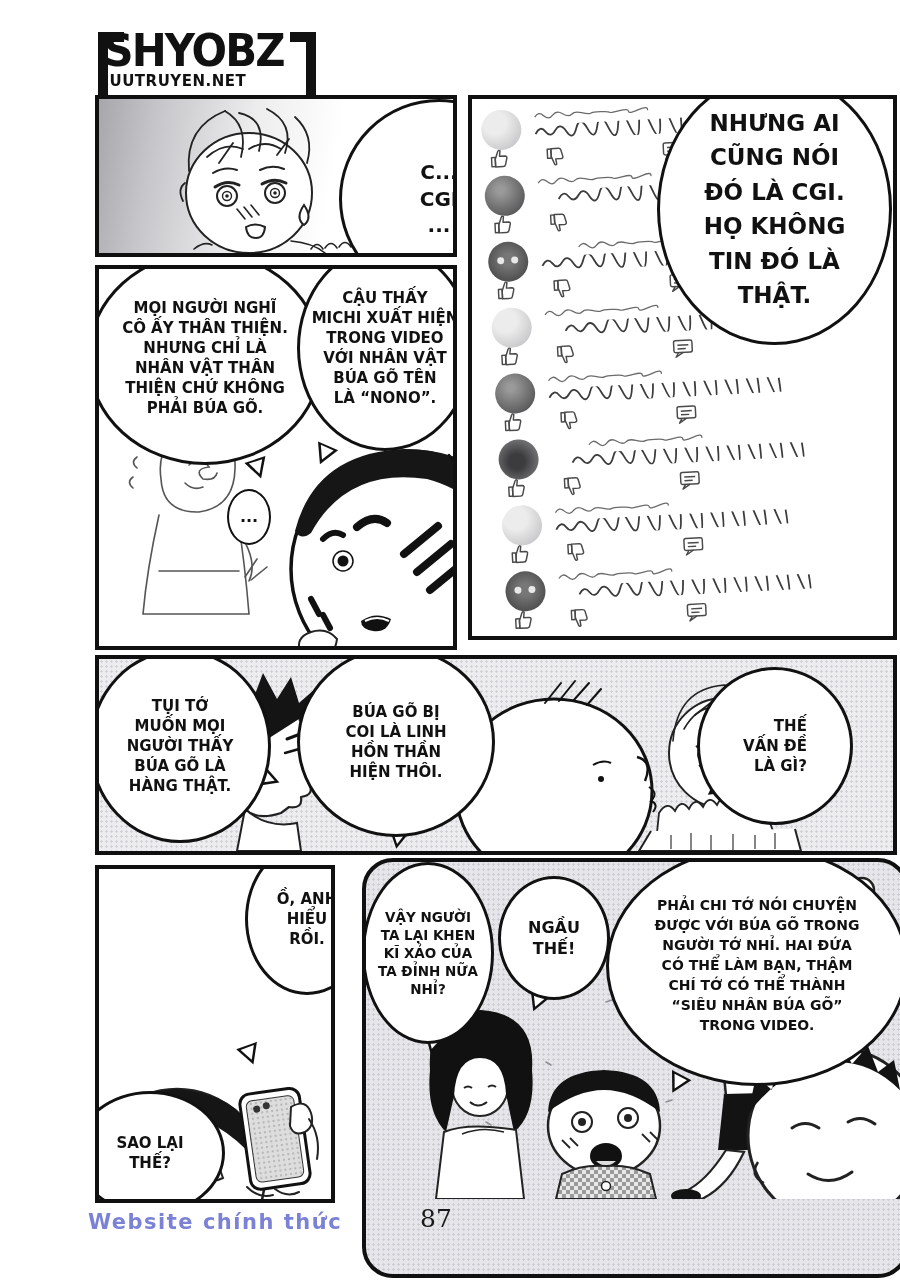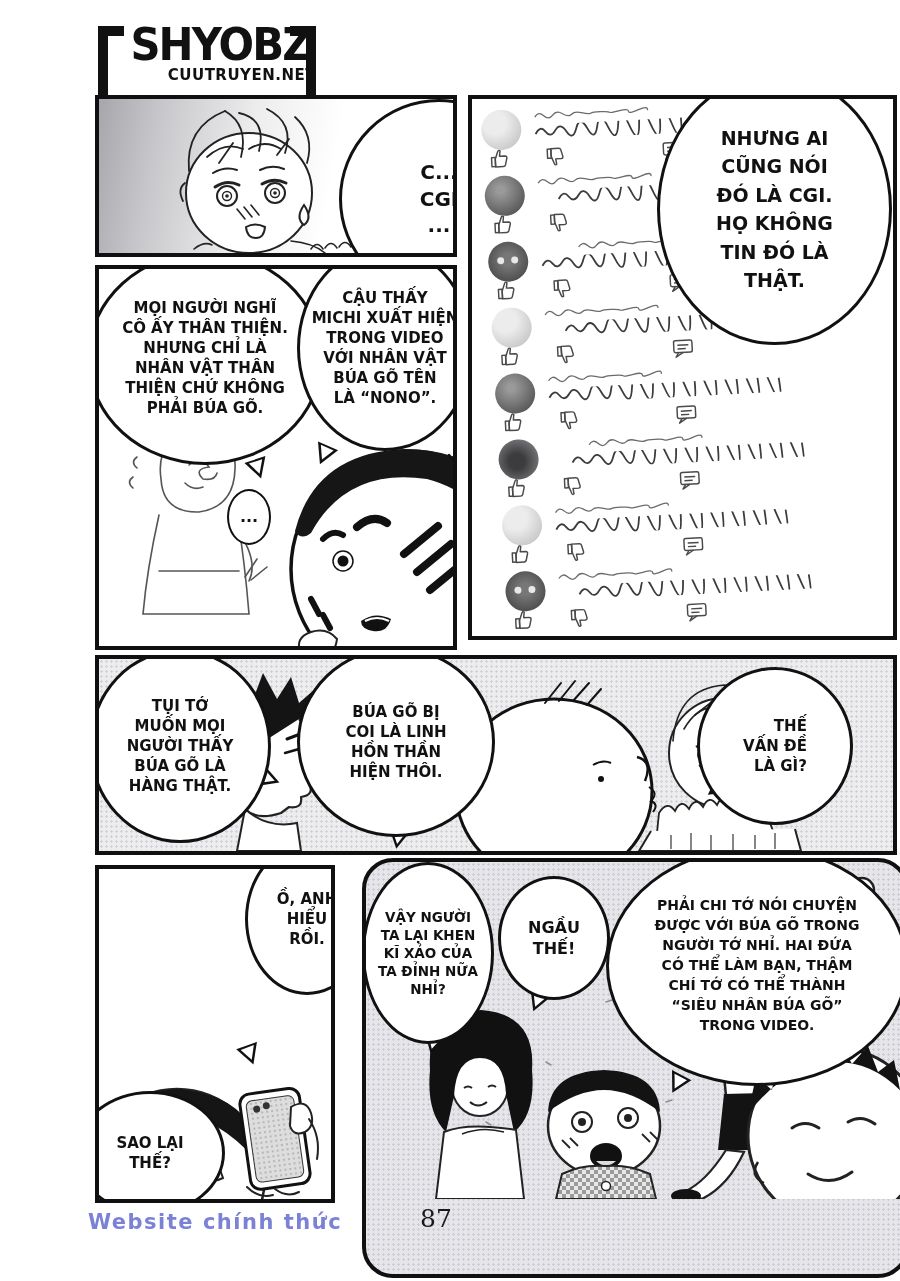--- a/index.html
+++ b/index.html
@@ -1,20 +1,20 @@
 <!DOCTYPE html>
 <html><head>
 <meta charset="utf-8">
 <style>
   html,body{margin:0;padding:0;background:#fff;}
   #page{position:relative;width:900px;height:1281px;background:#fff;overflow:hidden;
         font-family:"DejaVu Sans",sans-serif;color:#111;}
 
   
-  .logo{position:absolute;left:98px;top:14px;width:218px;height:82px;text-align:right;}
+  .logo{position:absolute;left:98px;top:20px;width:218px;height:82px;text-align:left;}
   .logo .bracket{position:absolute;top:12px;width:16px;height:62px;}
   .logo .bracket.l{left:0;border-left:10px solid #111;border-top:10px solid #111;border-bottom:10px solid #111;}
   .logo .bracket.r{right:0;border-right:10px solid #111;border-top:10px solid #111;border-bottom:10px solid #111;}
   .logo-title{font-size:44px;font-weight:900;letter-spacing:-2px;line-height:46px;margin-top:8px;
               transform:scaleX(.95);}
   .logo-sub{font-size:15px;font-weight:900;letter-spacing:.5px;margin-top:-2px;}
 
   
   .panel{position:absolute;border:4px solid #101010;background:#fff;overflow:hidden;box-sizing:border-box;}
   #panel-cgi{left:95px;top:95px;width:362px;height:162px;
@@ -24,21 +24,21 @@
   #panel-group{left:95px;top:655px;width:802px;height:200px;
      background-color:#ededf0;background-image:radial-gradient(#d2d2d7 1px,transparent 1.3px);background-size:5px 5px;}
   #panel-phone{left:95px;top:865px;width:240px;height:338px;}
   #panel-crowd{left:362px;top:858px;width:547px;height:420px;
      background-color:#e6e6ea;background-image:radial-gradient(#cdcdd3 1px,transparent 1.3px);background-size:5px 5px;border-radius:31px;}
 
   
   .bubble{position:absolute;background:#fff;border:3.5px solid #111;border-radius:50%;
           display:flex;align-items:center;justify-content:center;text-align:center;
           font-weight:bold;white-space:pre-line;line-height:1.34;z-index:5;box-sizing:border-box;padding:10px;}
-  .fs20{font-size:20px;} .fs19{font-size:19px;line-height:1.5;} .fs15{font-size:15px;}
+  .fs20{font-size:20px;} .fs19{font-size:23px;line-height:1.5;} .fs15{font-size:15px;}
   .fs14{font-size:14px;line-height:1.42;} .fs16{font-size:16px;} .fs13{font-size:13.5px;}
   .tail{position:absolute;z-index:4;width:0;height:0;border-style:solid;
         border-width:20px 11px 0 11px;border-color:#111 transparent transparent transparent;}
   .tail::after{content:"";position:absolute;left:-7px;top:-18px;width:0;height:0;border-style:solid;
         border-width:13px 7px 0 7px;border-color:#fff transparent transparent transparent;}
 
   
   #comment-feed{position:absolute;left:8px;top:6px;width:405px;transform:rotate(-3deg);
                 transform-origin:left top;z-index:1;}
   .comment-row{display:flex;gap:12px;height:66px;align-items:flex-start;}

